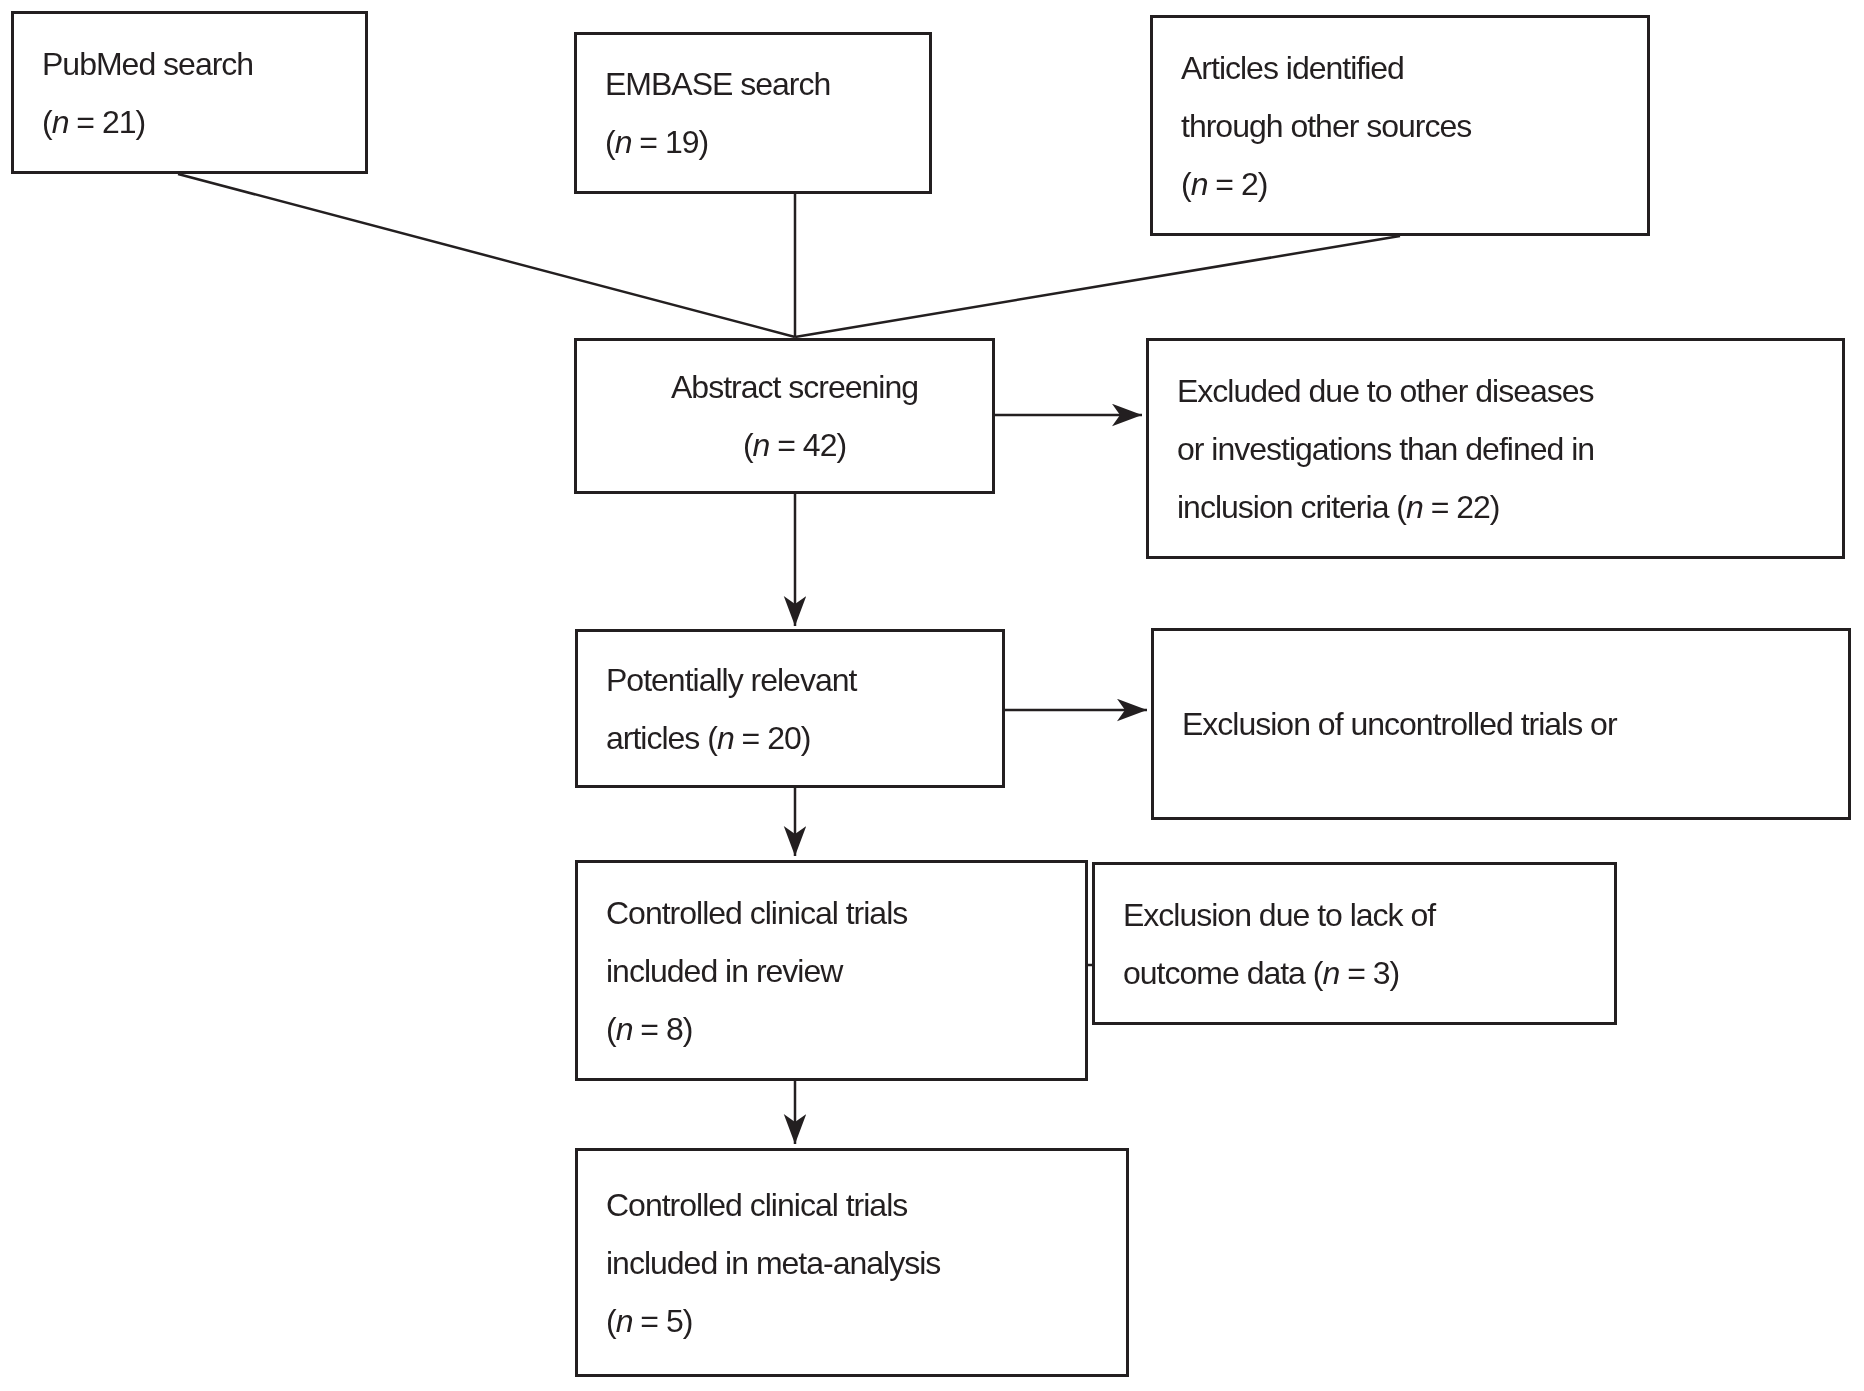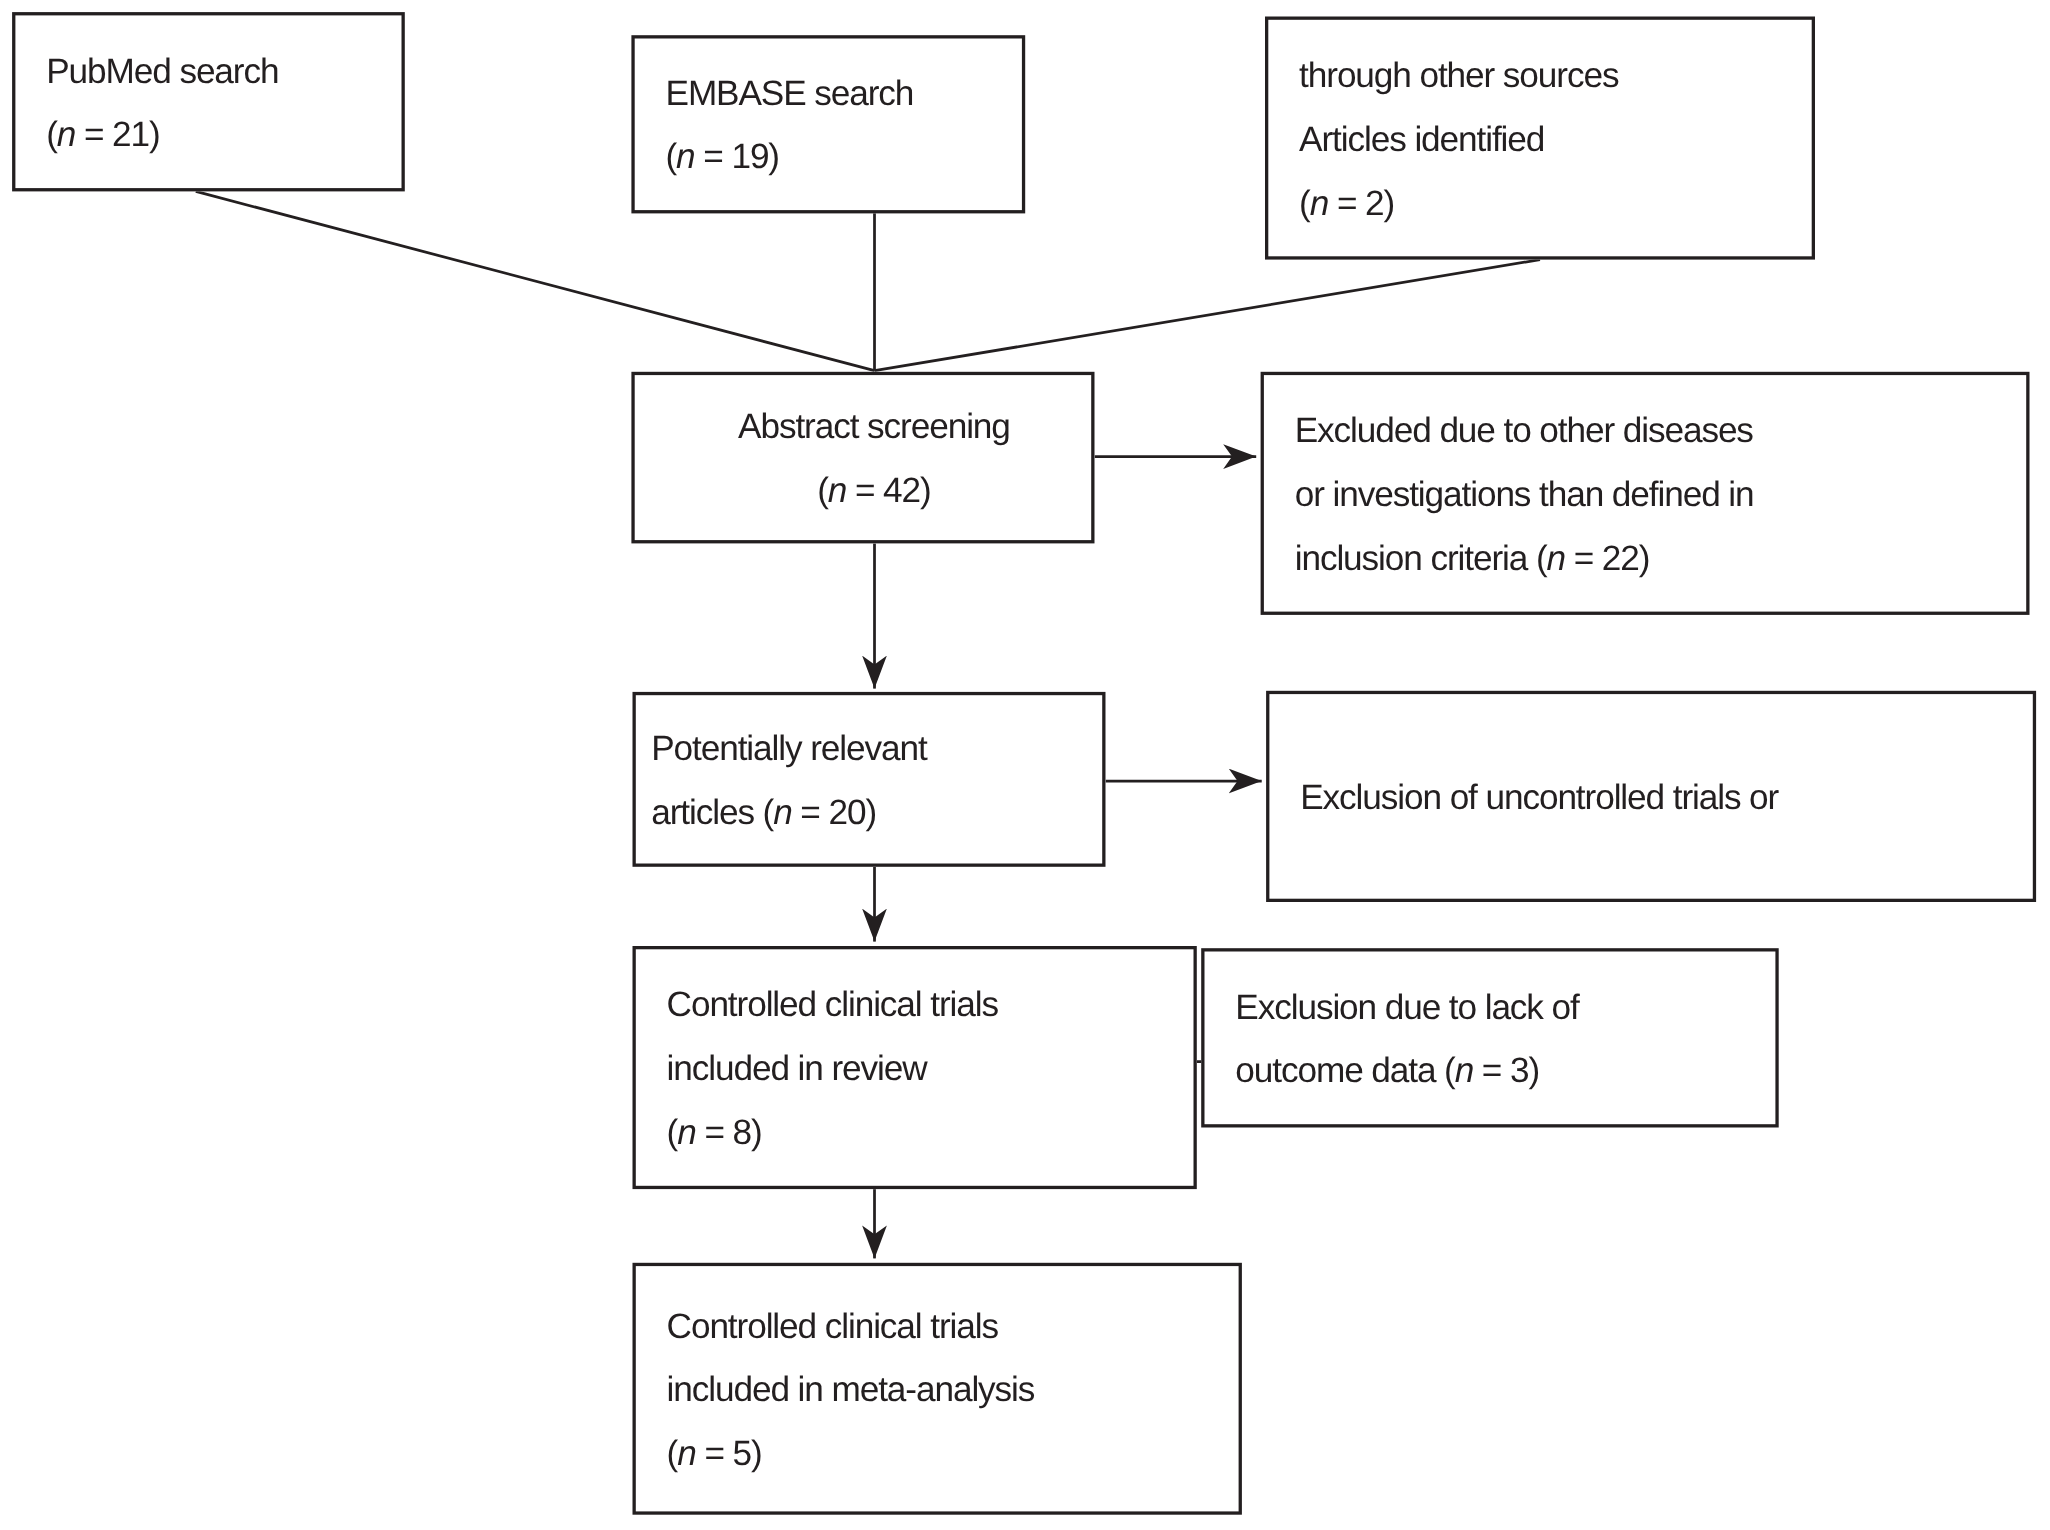--- a/index.html
+++ b/index.html
@@ -40,21 +40,21 @@
     line-height:58px;
     letter-spacing:-1px;
     white-space:nowrap;
   }
   .box .line{display:block;}
   #box-pubmed   {left:11px;   top:11px;   width:357px; height:163px;}
   #box-embase   {left:574px;  top:32px;   width:358px; height:162px;}
   #box-other    {left:1150px; top:15px;   width:500px; height:221px;}
   #box-abstract {left:574px;  top:338px;  width:421px; height:156px;text-align:center;}
   #box-excl1    {left:1146px; top:338px;  width:699px; height:221px;}
-  #box-potential{left:575px;  top:629px;  width:430px; height:159px;padding-left:14px;}
+  #box-potential{left:575px;  top:629px;  width:430px; height:159px;}
   #box-excl2    {left:1151px; top:628px;  width:700px; height:192px;}
   #box-review   {left:575px;  top:860px;  width:513px; height:221px;}
   #box-excl3    {left:1092px; top:862px;  width:525px; height:163px;}
   #box-meta     {left:575px;  top:1148px; width:554px; height:229px;}
 </style>
 </head>
 <body>
 
 <div class="stage">
 
@@ -79,22 +79,22 @@
     <div class="line rich">PubMed search</div>
     <div class="line rich">(<i>n</i> = 21)</div>
   </div>
 
   <div class="box" id="box-embase">
     <div class="line rich">EMBASE search</div>
     <div class="line rich">(<i>n</i> = 19)</div>
   </div>
 
   <div class="box" id="box-other">
+    <div class="line rich">Articles identified</div>
     <div class="line rich">through other sources</div>
-    <div class="line rich">Articles identified</div>
     <div class="line rich">(<i>n</i> = 2)</div>
   </div>
 
   <div class="box" id="box-abstract">
     <div class="line rich">Abstract screening</div>
     <div class="line rich">(<i>n</i> = 42)</div>
   </div>
 
   <div class="box" id="box-excl1">
     <div class="line rich">Excluded due to other diseases</div>

